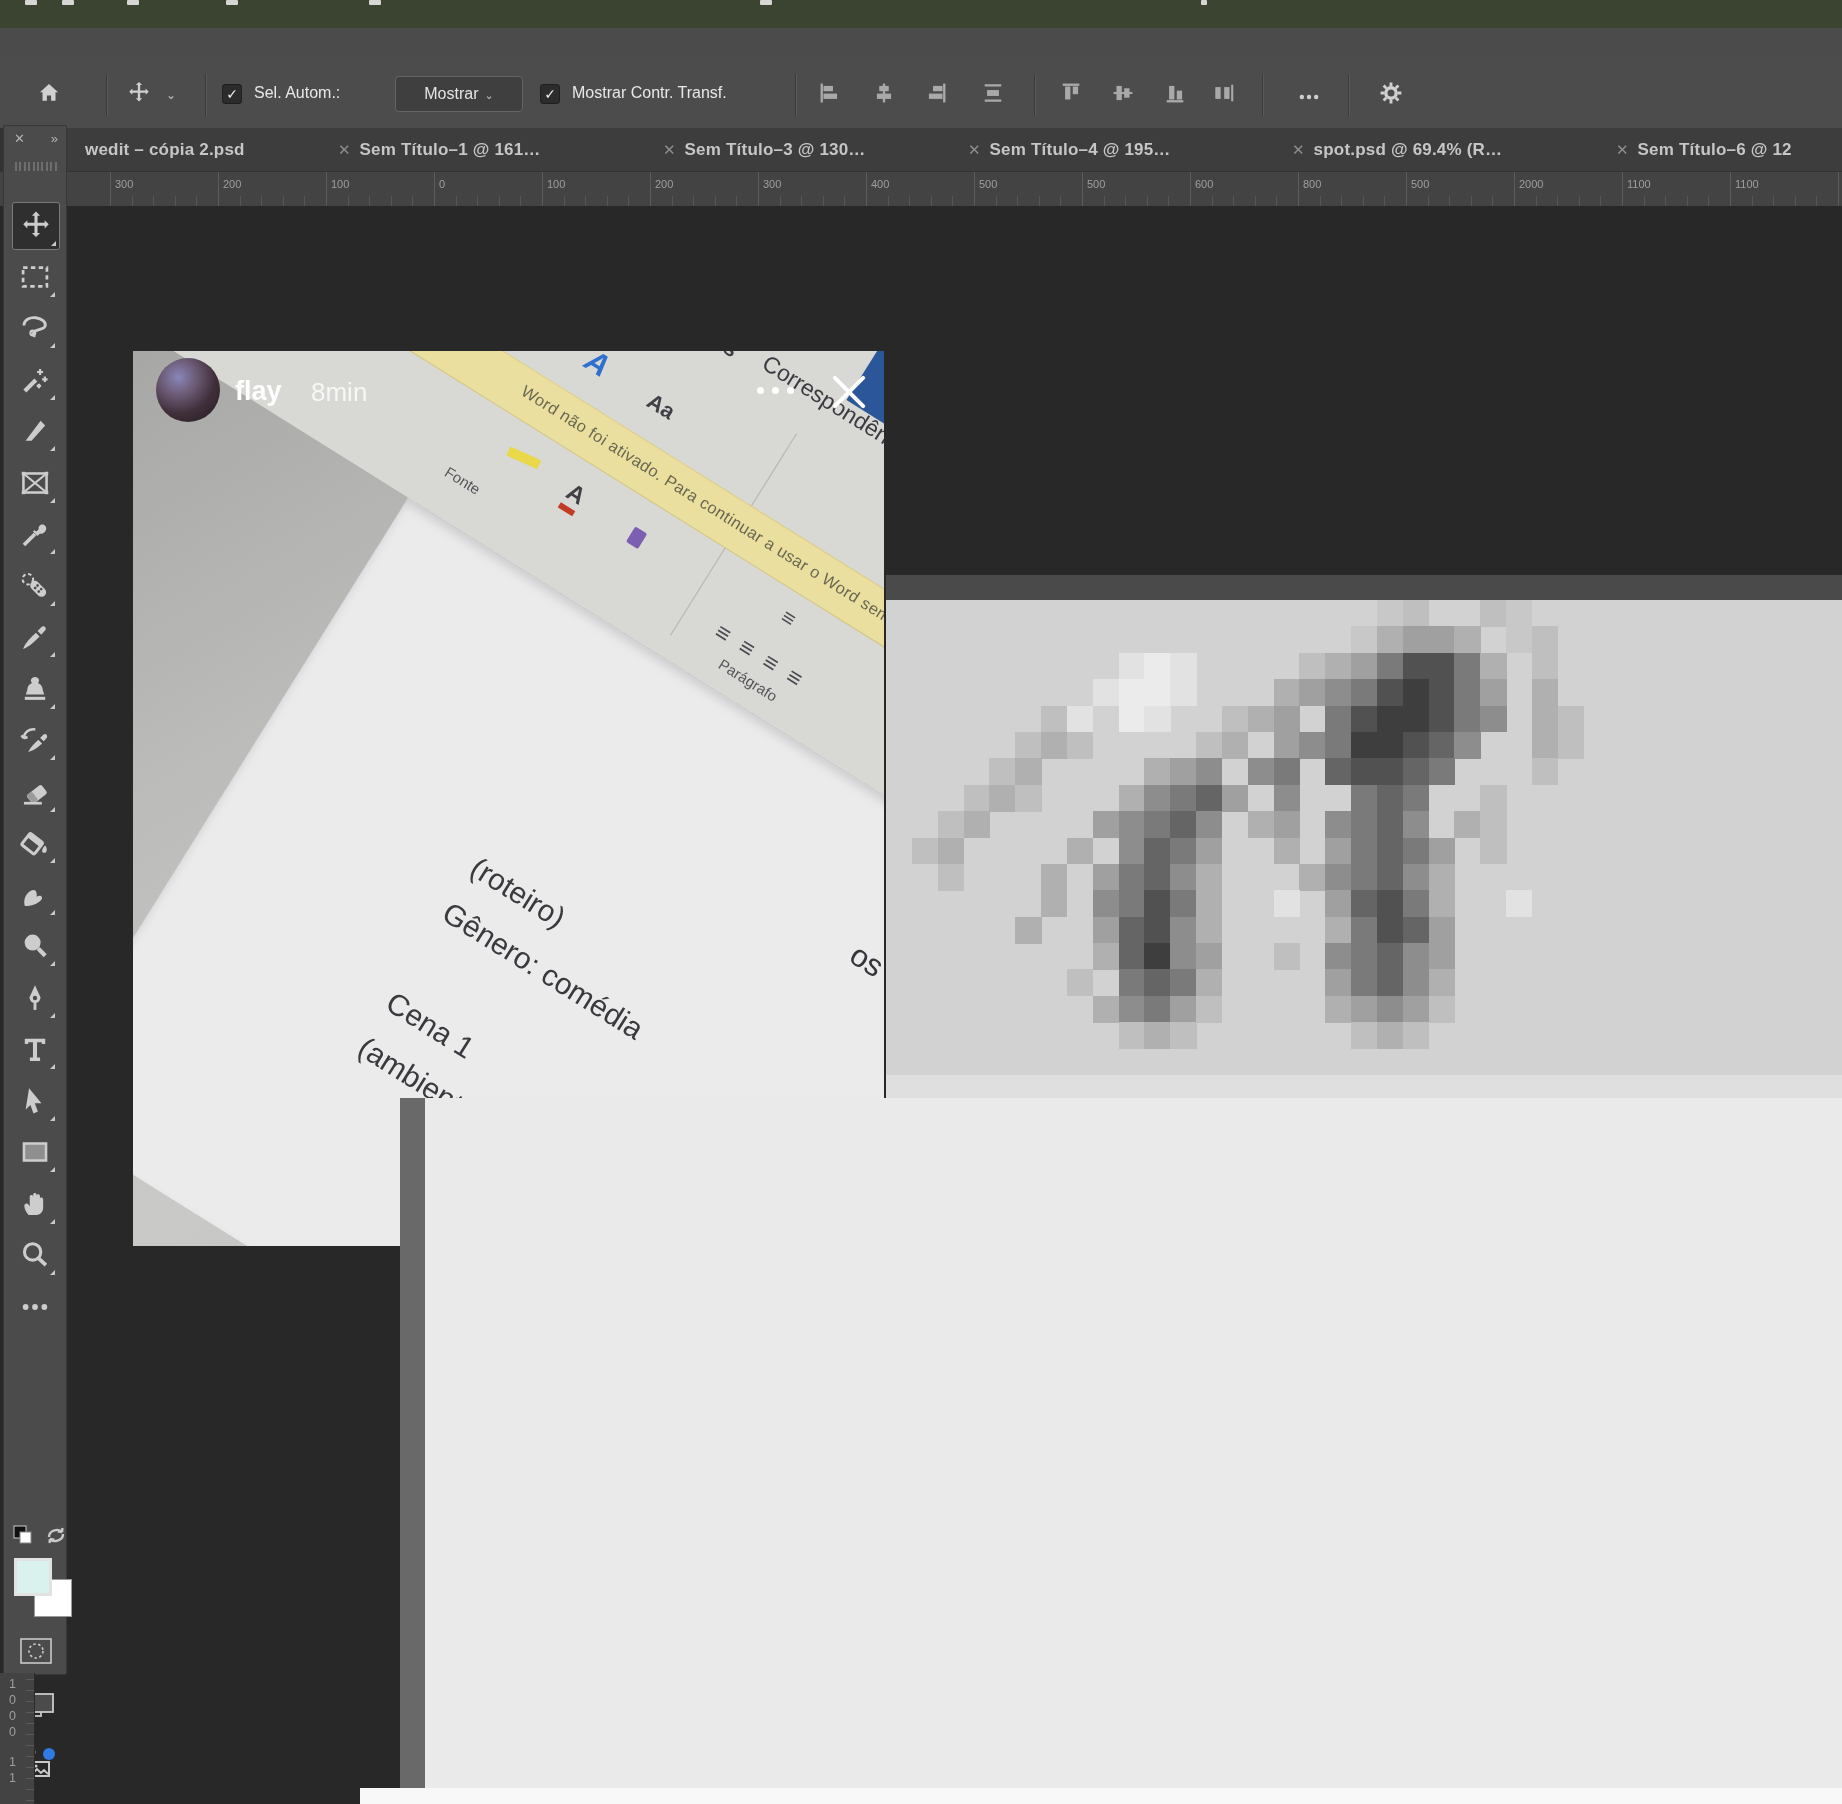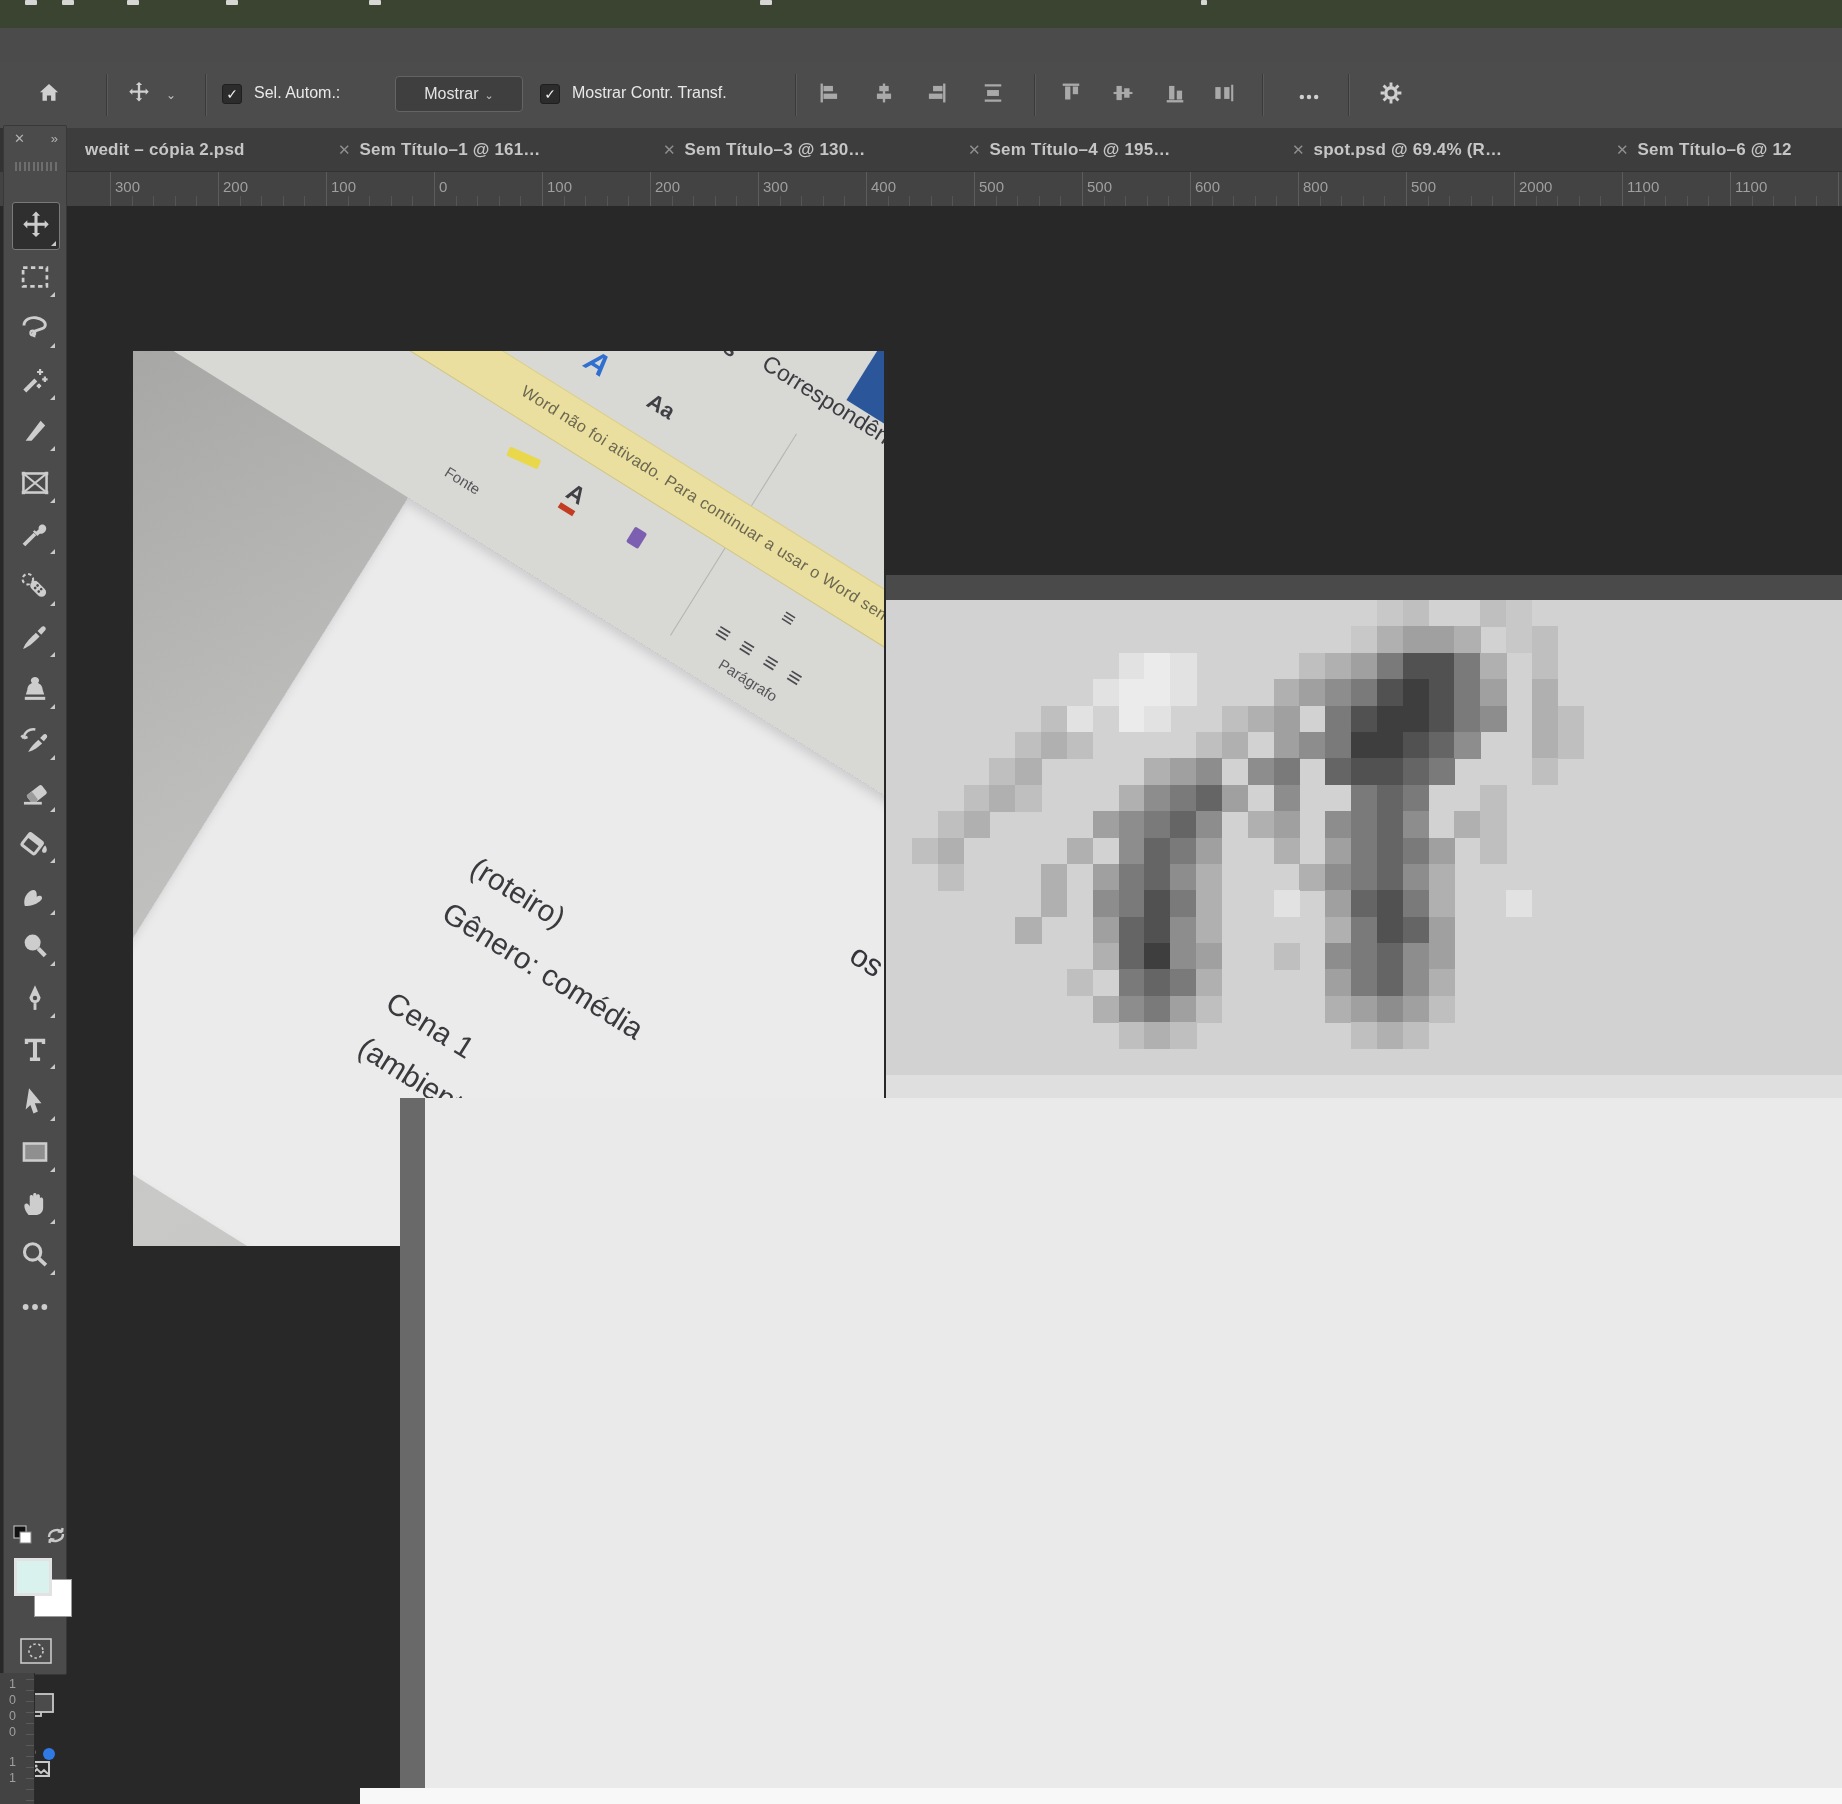--- a/index.html
+++ b/index.html
@@ -20,21 +20,21 @@
   #agrupar-dd .chev{font-size:11px;color:#c0c0c0;margin-left:6px;}
   .opt-icon{position:absolute;top:18px;width:26px;height:26px;}
   .opt-icon svg{width:26px;height:26px;}
   
   #tabsbar{left:0;top:128px;width:1842px;height:44px;background:#333333;}
   .tab{position:absolute;top:0;height:43px;background:#3d3d3d;border-right:2px solid #2b2b2b;display:flex;align-items:center;overflow:hidden;white-space:nowrap;}
   .tab .x{color:#8f8f8f;font-size:15px;margin:0 9px 0 13px;}
   .tab .lbl{color:#c6c6c6;font-size:17px;font-weight:bold;letter-spacing:.2px;}
   
   #ruler-h{left:0;top:172px;width:1842px;height:34px;background:#434343;border-bottom:1px solid #252525;}
-  .rl{position:absolute;top:6px;color:#9f9f9f;font-size:15px;}
+  .rl{position:absolute;top:6px;color:#9f9f9f;font-size:11px;}
   .tick-major{position:absolute;top:0;width:1px;height:34px;background:#5c5c5c;}
   .tick-minor{position:absolute;top:24px;width:1px;height:10px;background:#555555;}
   
   #workarea{left:0;top:206px;width:1842px;height:1598px;background:#282828;}
   #gray-band{left:886px;top:369px;width:956px;height:25px;background:#4a4a4a;}
   #mosaic{left:886px;top:394px;width:956px;height:475px;background:#d2d2d2;overflow:hidden;}
   .mcell{position:absolute;}
   #fade-band{left:886px;top:869px;width:956px;height:23px;background:#dfdfdf;}
   #white-area{left:425px;top:892px;width:1417px;height:690px;background:#eaeaea;}
   #left-strip{left:400px;top:892px;width:25px;height:690px;background:#696969;}
@@ -543,20 +543,34 @@
         <div class="rg rib-label" style="left:272px;top:-34px">Parágrafo</div>
         <div class="rg" id="yellow-banner">
           <span>Word não foi ativado. Para continuar a usar o Word sem interrupção, ative antes d</span>
         </div>
         <div class="rg" id="paper">
           <div id="doc-text"><div>(roteiro)</div><div>Gênero: comédia</div><div> </div><div>Cena 1</div><div>(ambientada em uma<span id="doc-cursor"></span></div></div>
           <div style="position:absolute;left:618px;top:132px;color:#34343a;font-size:31px">os</div>
         </div>
       </div>
 
+      <div class="abs" id="story-header">
+        <div id="avatar"></div>
+        <div id="uname">flay</div>
+        <div id="utime">8min</div>
+        <div id="story-dots">
+          <i style="left:0"></i>
+            <i style="left:15px"></i>
+            <i style="left:30px"></i>
+        </div>
+        <div id="story-close">
+          <i style="transform:rotate(45deg)"></i>
+            <i style="transform:rotate(-45deg)"></i>
+        </div>
+      </div>
 
     </div>
 
     <div class="abs" id="white-area"></div>
     <div class="abs" id="left-strip"></div>
     <div class="abs" id="bottom-strip"></div>
   </div>
 
   <div class="abs" id="toolbar">
     <div id="tb-head">

